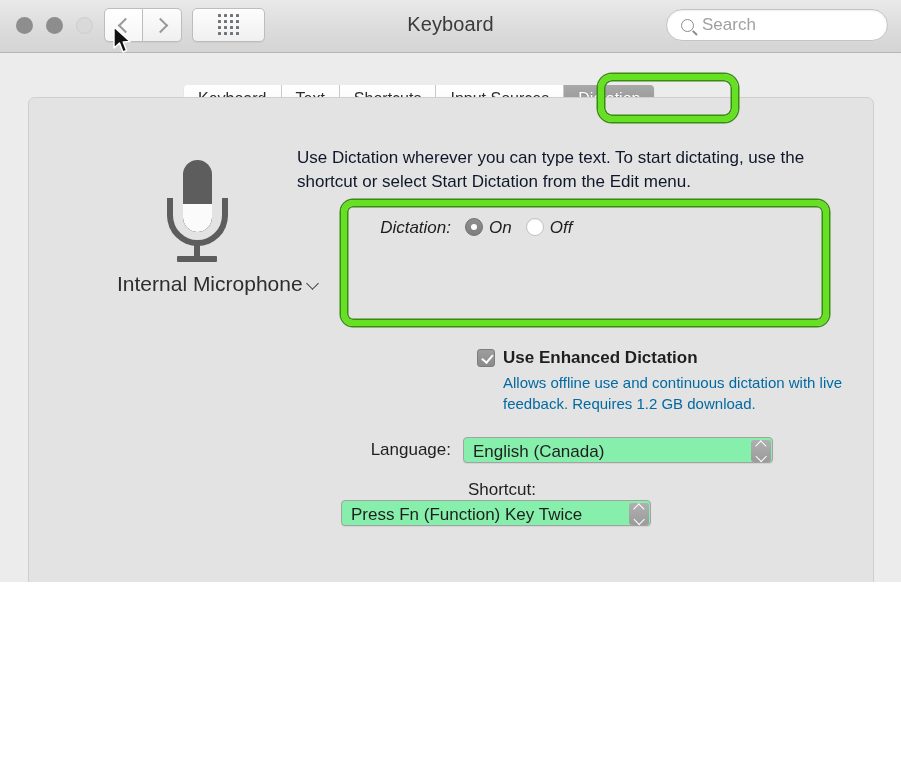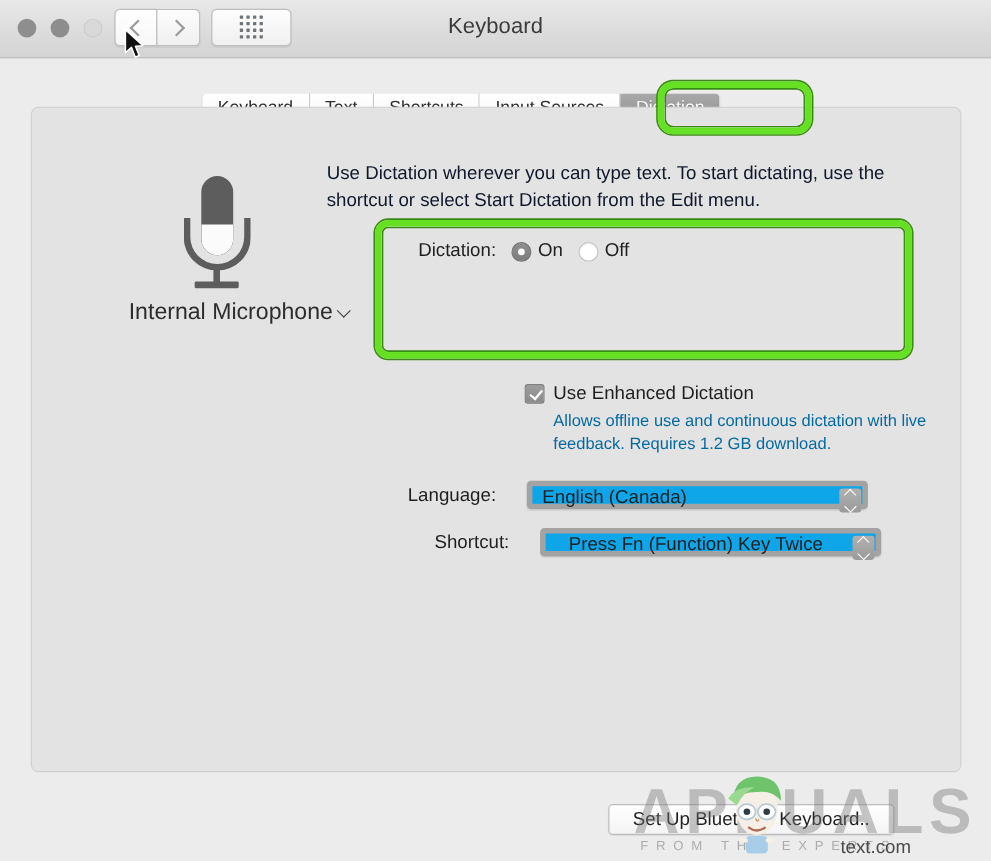--- a/index.html
+++ b/index.html
@@ -7,21 +7,21 @@
     padding: 0;
     background: #ffffff;
   }
   body {
     font-family: "Liberation Sans", sans-serif;
     -webkit-font-smoothing: antialiased;
   }
   #screen {
     position: relative;
     width: 901px;
-    height: 783px;
+    height: 582px;
     overflow: hidden;
     background: #ececec;
   }
 
   
   #titlebar {
     position: absolute;
     left: 0; top: 0;
     width: 901px; height: 52px;
     background: linear-gradient(to bottom, #e9e9e9 0%, #dcdcdc 55%, #d4d4d4 100%);
@@ -238,21 +238,22 @@
     color: #0f172a;
   }
   .row-label {
     font-size: 17px;
     color: #1f1f1f;
   }
   #dict-row {
     position: absolute;
     left: 330px; top: 120px;
     display: flex;
-    align-items: flex-end;
+    align-items: flex-start;
+    font-style: italic;
   }
   #dict-row .row-label { width: 92px; text-align: right; }
   .radio {
     width: 18px; height: 18px;
     border-radius: 50%;
     box-sizing: border-box;
     margin-left: 14px;
     display: flex; align-items: center; justify-content: center;
   }
   .radio.on {
@@ -295,46 +296,46 @@
     left: 5.5px; top: 2px;
     width: 4.5px; height: 9px;
     border-right: 2px solid #ffffff;
     border-bottom: 2px solid #ffffff;
     transform: rotate(40deg);
   }
   #enh-label {
     font-size: 17px;
     color: #1f1f1f;
     margin-left: 8px;
+    font-weight: bold;
   }
   #enh-sub {
     position: absolute;
     left: 474px; top: 274px;
     width: 360px;
     font-size: 15px;
     line-height: 21px;
     color: #0369a1;
   }
 
   
   .popup-row {
     position: absolute;
     display: flex;
     align-items: center;
-    gap: 16px;
   }
   .popup-row .row-label { width: 92px; text-align: right; margin-right: 12px; }
   .popup {
     position: relative;
     height: 26px;
-    background: #0ea5e9;
-    border: 5px solid #a3a3a3;
+    background: #86efac;
+    border: 1px solid #a3a3a3;
     border-radius: 4px;
     box-sizing: border-box;
-    display: flex; align-items: flex-start;
+    display: flex; align-items: flex-end;
     box-shadow: 0 1px 1px rgba(0,0,0,0.07);
   }
   .popup .val {
     font-size: 17px;
     color: #1f1f1f;
     margin-left: 9px;
   }
   .stepper {
     position: absolute;
     right: 1px; top: 1px;
@@ -463,20 +464,24 @@
           <i></i>
         <i></i>
           <i></i>
           <i></i>
           <i></i>
       </span>
     </div>
 
     <div id="win-title">Keyboard</div>
 
+    <div id="searchfield">
+      <span class="mag"></span>
+      <span id="search-placeholder">Search</span>
+    </div>
   </div>
 
   <div id="tabbar">
     <div class="tab">Keyboard</div>
     <div class="tab">Text</div>
     <div class="tab">Shortcuts</div>
     <div class="tab">Input Sources</div>
     <div class="tab selected">Dictation</div>
   </div>
 
@@ -516,23 +521,23 @@
       <span class="row-label">Language:</span>
       <span class="popup" style="width:310px;">
         <span class="val">English (Canada)</span>
         <span class="stepper">
           <span class="stepchev up"></span>
             <span class="stepchev down"></span>
         </span>
       </span>
     </div>
 
-    <div class="popup-row" style="left:342px; top:382px;">
+    <div class="popup-row" style="left:312px; top:382px;flex-direction:column;">
       <span class="row-label">Shortcut:</span>
-      <span class="popup" style="width:310px;padding-left:12px;">
+      <span class="popup" style="width:310px;">
         <span class="val">Press Fn (Function) Key Twice</span>
         <span class="stepper">
           <span class="stepchev up"></span>
             <span class="stepchev down"></span>
         </span>
       </span>
     </div>
   </div>
 
   <div class="push" id="bt-btn">Set Up Bluetooth Keyboard..</div>

